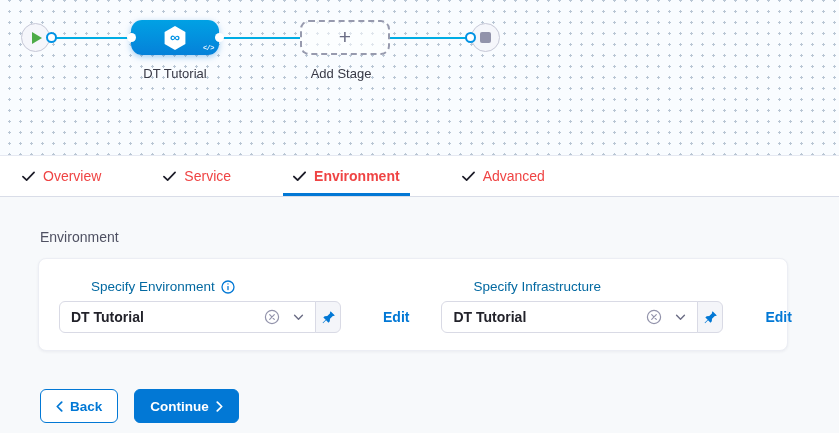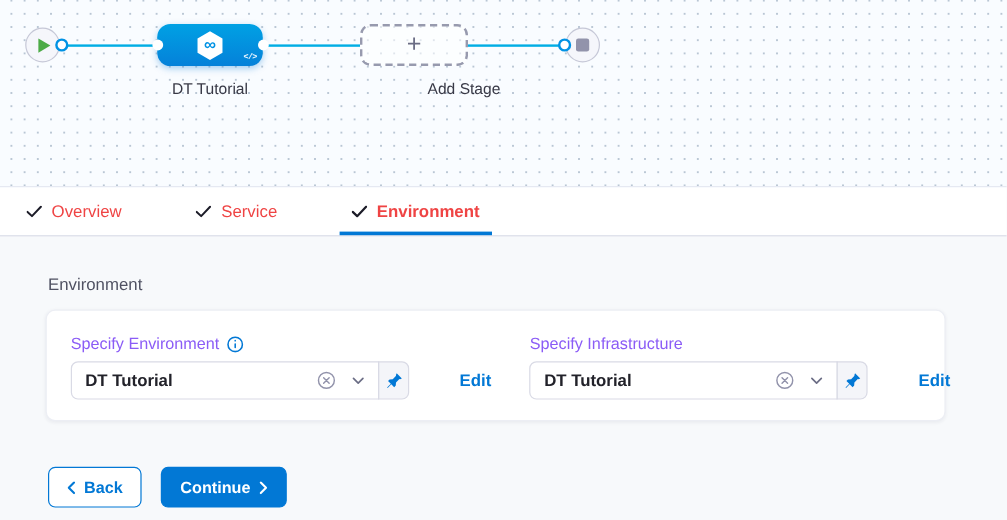--- a/index.html
+++ b/index.html
@@ -73,21 +73,21 @@
   .content{padding:32px 0 0 40px;}
   .section-title{font-size:14px;color:#4f5162;margin-bottom:13px;}
   .card{
     width:750px;height:93px;box-sizing:border-box;margin-left:-2px;
     background:#fff;border:1px solid #eceef4;border-radius:8px;
     box-shadow:0 1px 3px rgba(40,41,61,.06);
     padding:20px 20px 0 20px;display:flex;gap:32px;
   }
   .field{display:flex;flex-direction:column;}
   .field-label-row{display:flex;align-items:center;gap:6px;margin-bottom:7px;}
-  .field-label{font-size:13.5px;color:#8b5cf6;}
+  .field-label{font-size:13.5px;color:#0369a1;margin-left:32px;}
   .input-row{display:flex;align-items:center;}
   .select-group{display:flex;}
   .select-wrap{position:relative;}
   .select-input{
     width:257px;height:32px;box-sizing:border-box;
     border:1px solid #d9dae5;border-radius:6px 0 0 6px;background:#fff;
     font-family:inherit;font-size:14px;font-weight:bold;color:#22222a;
     padding:0 58px 0 11px;outline:none;
   }
   .clear-icon{position:absolute;right:36px;top:8px;display:flex;cursor:pointer;}
@@ -132,21 +132,21 @@
     </span>
     <span class="code-badge">&lt;/&gt;</span>
   </div>
   <span class="port plain" style="left:127px;"></span>
   <span class="port plain" style="left:214.5px;"></span>
   <div class="node-label" style="left:115px;">DT Tutorial</div>
 
   <div class="add-stage">
     <span class="plus">+</span>
   </div>
-  <div class="node-label" style="left:297px;text-align:right;">Add Stage</div>
+  <div class="node-label" style="left:281px;">Add Stage</div>
 
   <span class="port" style="left:464.5px;"></span>
   <div class="node-circle" style="left:471px;">
     <span class="stop-sq"></span>
   </div>
 </div>
 
 <div class="tabbar">
   <div class="tab">
     <span class="check">
@@ -164,20 +164,28 @@
       </span>
     <span>Service</span>
   </div>
   <div class="tab active">
     <span class="check">
         <svg width="13" height="11" viewBox="0 0 14 11">
           <path d="M1 5.6 L5 9.4 L13 1" stroke="#1c1c28" stroke-width="2" fill="none" stroke-linecap="round" stroke-linejoin="round"></path>
         </svg>
       </span>
     <span>Environment</span>
+  </div>
+  <div class="tab">
+    <span class="check">
+        <svg width="13" height="11" viewBox="0 0 14 11">
+          <path d="M1 5.6 L5 9.4 L13 1" stroke="#1c1c28" stroke-width="1.8" fill="none" stroke-linecap="round" stroke-linejoin="round"></path>
+        </svg>
+      </span>
+    <span>Advanced</span>
   </div>
 </div>
 
 <div class="content">
   <div class="section-title">Environment</div>
 
   <div class="card">
 
     <div class="field">
       <div class="field-label-row">

